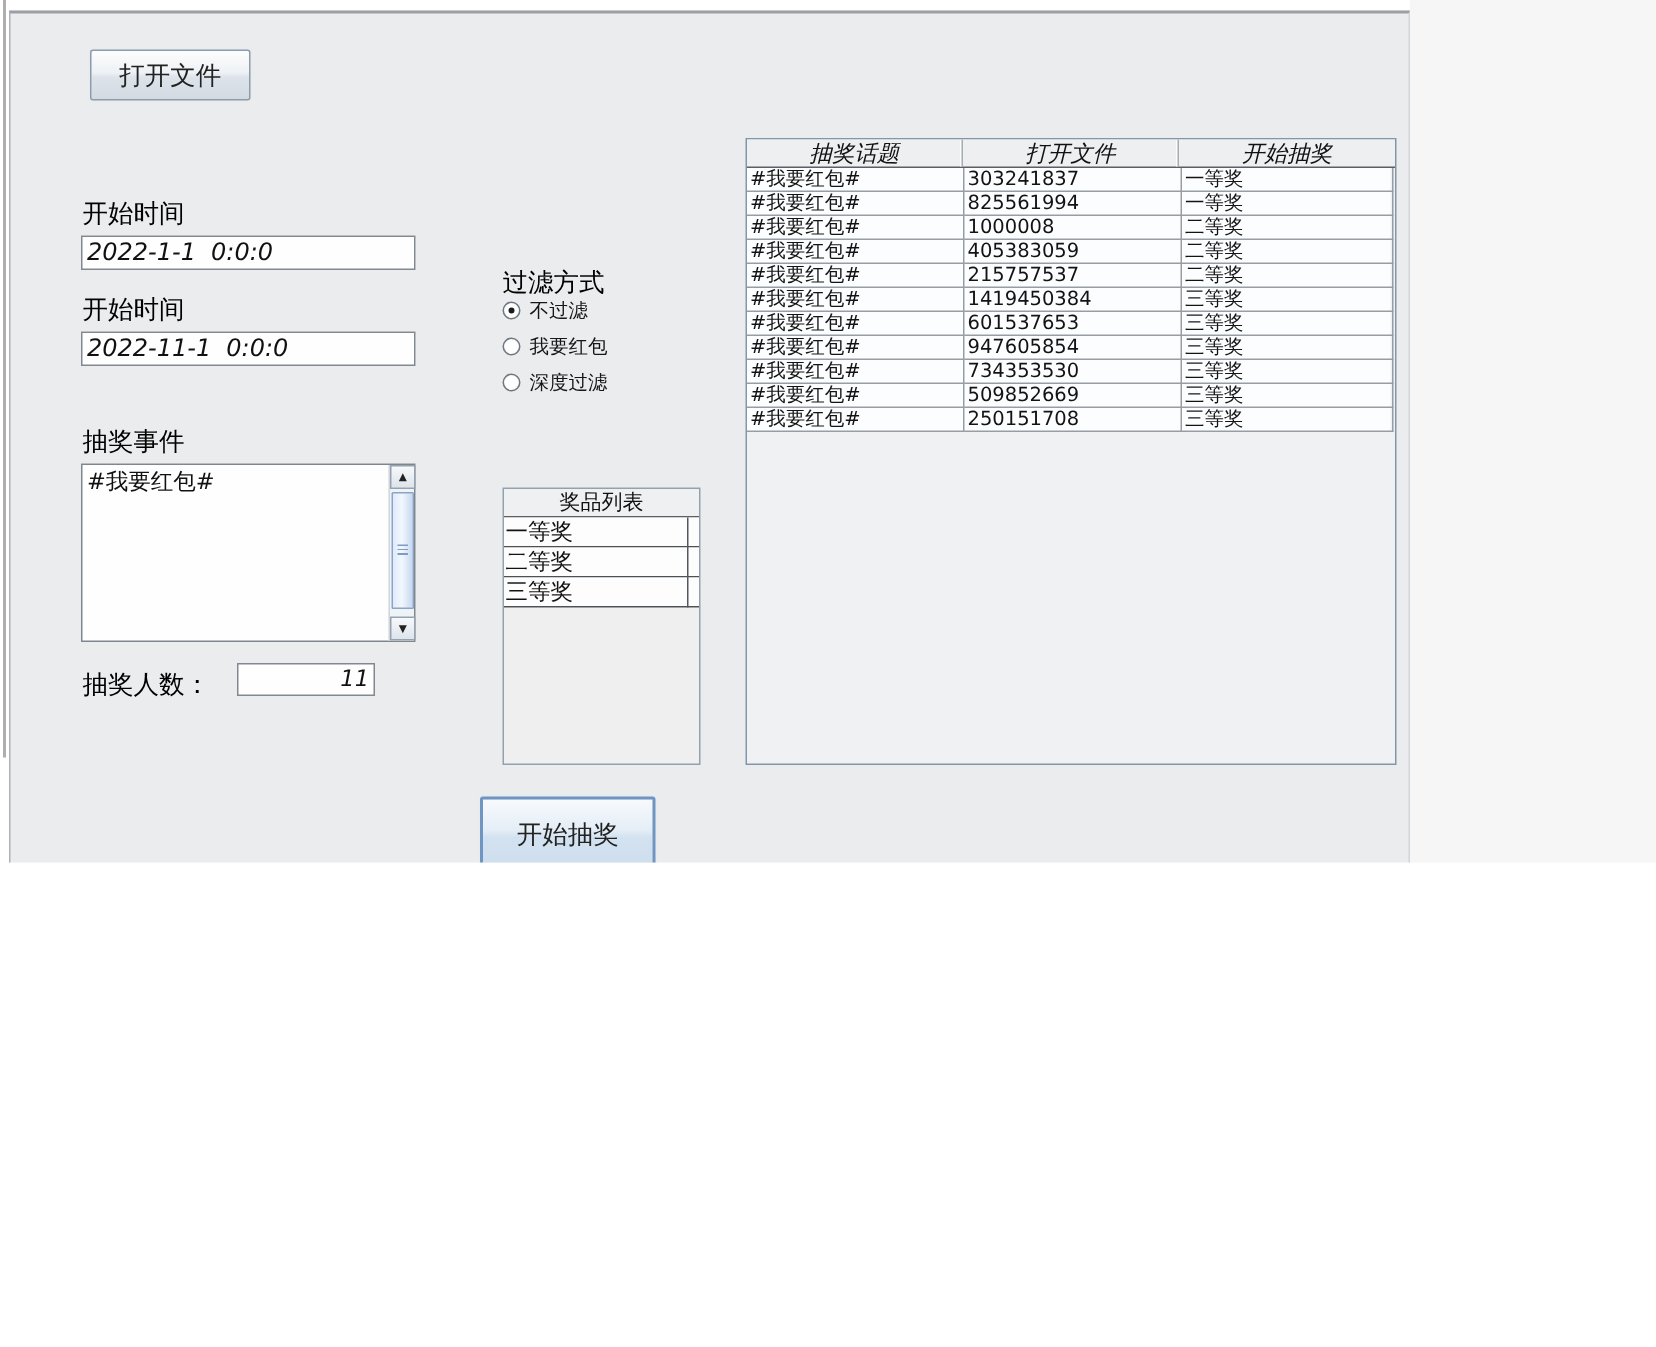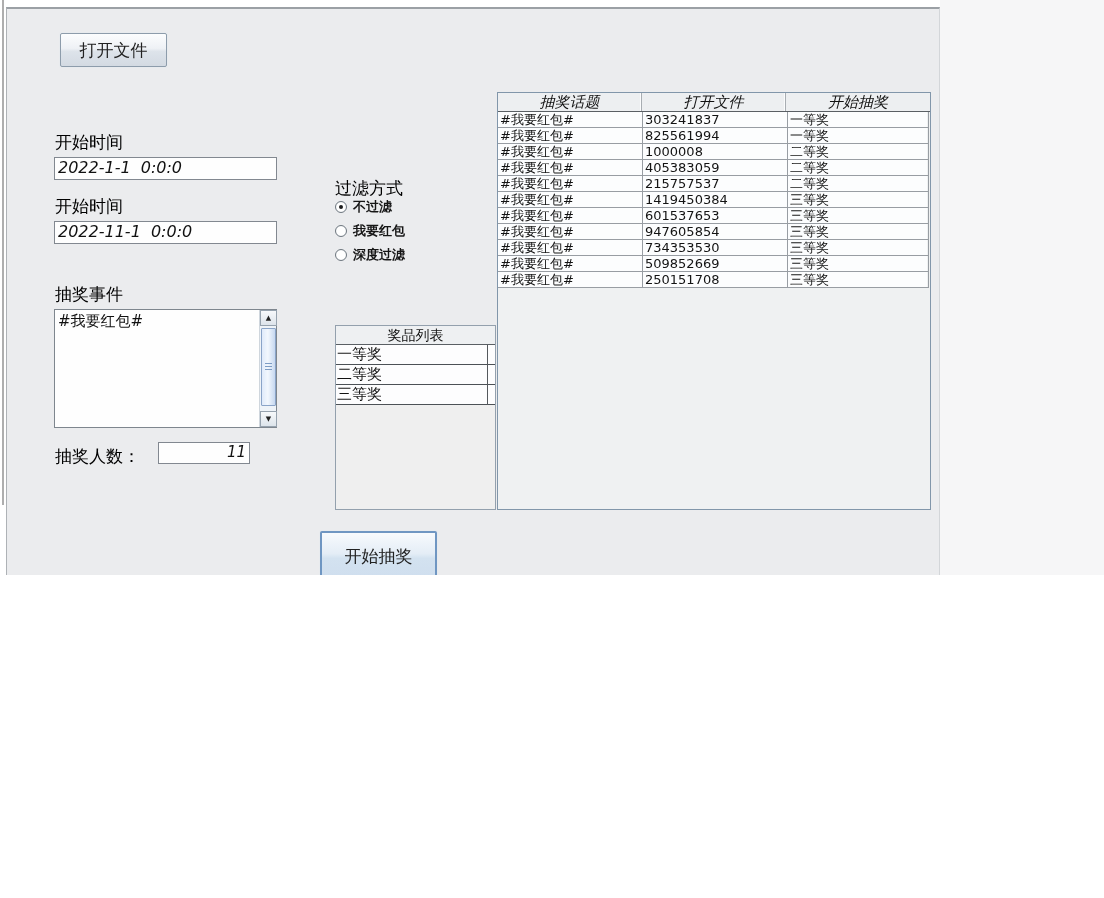--- a/index.html
+++ b/index.html
@@ -50,24 +50,24 @@
   .sbar-thumb::after { content:""; position:absolute; left:3px; right:3px; top:34px; height:8px;
                 background:repeating-linear-gradient(#7d9cc4 0 1px,transparent 1px 3px); }
 
   
   .radio-group { position:absolute; left:328px; top:186px; }
   .radio-row { display:flex; align-items:center; height:24px; cursor:pointer; }
   .radio-circle { width:12px; height:12px; border-radius:50%; border:1px solid #6f7880;
                   background:radial-gradient(#ffffff 55%,#dfe4e8 100%); margin-right:6px; position:relative; }
   .radio-circle.selected::after { content:""; position:absolute; left:3px; top:3px; width:4px; height:4px;
                   border-radius:50%; background:#1c1c1c; }
-  .radio-label { font-size:13px; font-weight:bold; color:#161616; }
-
-  
-  .prize-pane { position:absolute; left:328px; top:316px; width:161px; height:185px;
+  .radio-label { font-size:13px; font-weight:normal; color:#161616; }
+
+  
+  .prize-pane { position:absolute; left:328px; top:316px; width:132px; height:185px;
                 background:#efefef; border:1px solid #93a0ad; }
   .prize-header { height:19px; background:#eef0f2; border-bottom:1px solid #5a5f64; text-align:center;
                   font-size:14px; line-height:19px; color:#111; }
   .prize-rows { position:relative; }
   .prize-row { height:20px; background:#fdfdfe; border-bottom:1px solid #4c5156; font-size:15px;
                line-height:19px; padding-left:1px; color:#121212; overflow:hidden; }
   .prize-grid-line { position:absolute; right:7px; top:0; width:1px; height:60px; background:#54585c; }
 
   
   .result-pane { position:absolute; left:490px; top:83px; width:434px; height:418px;

